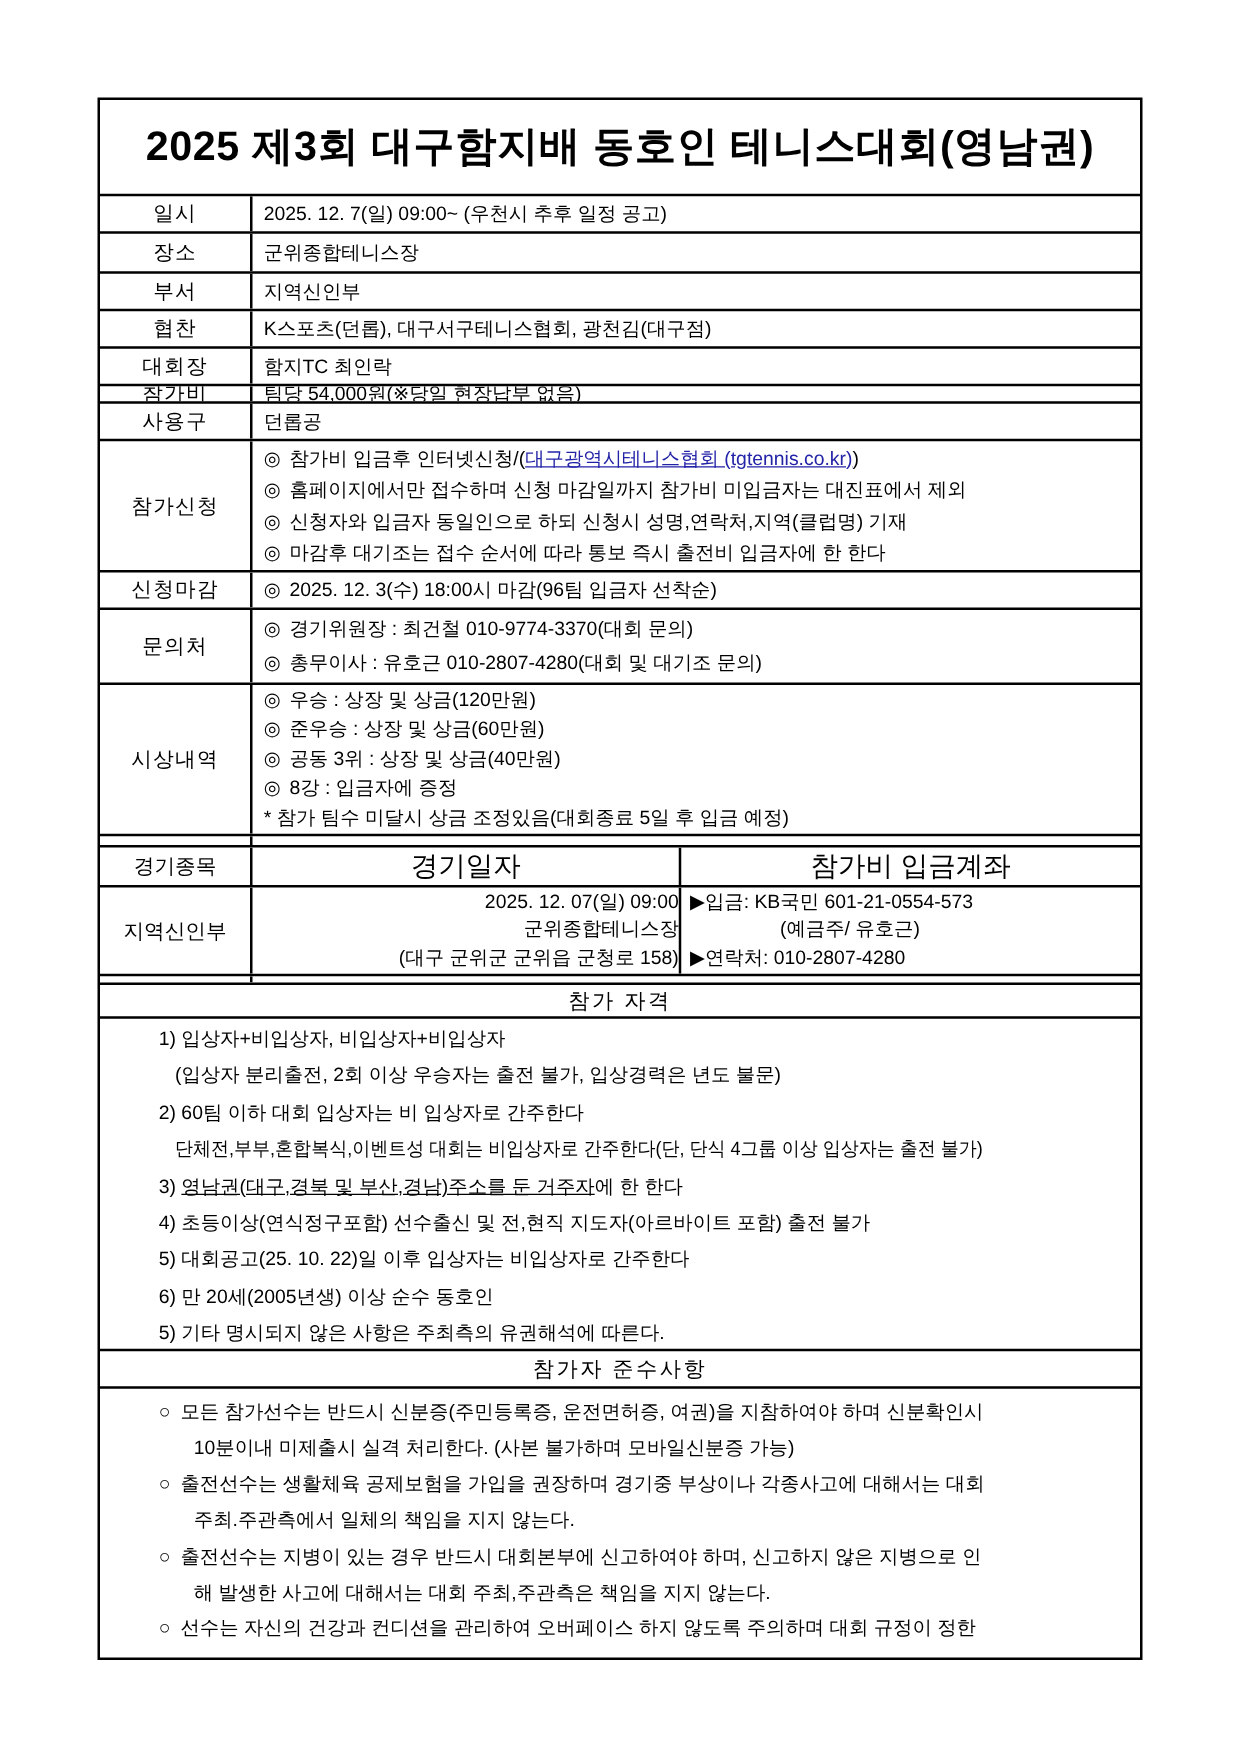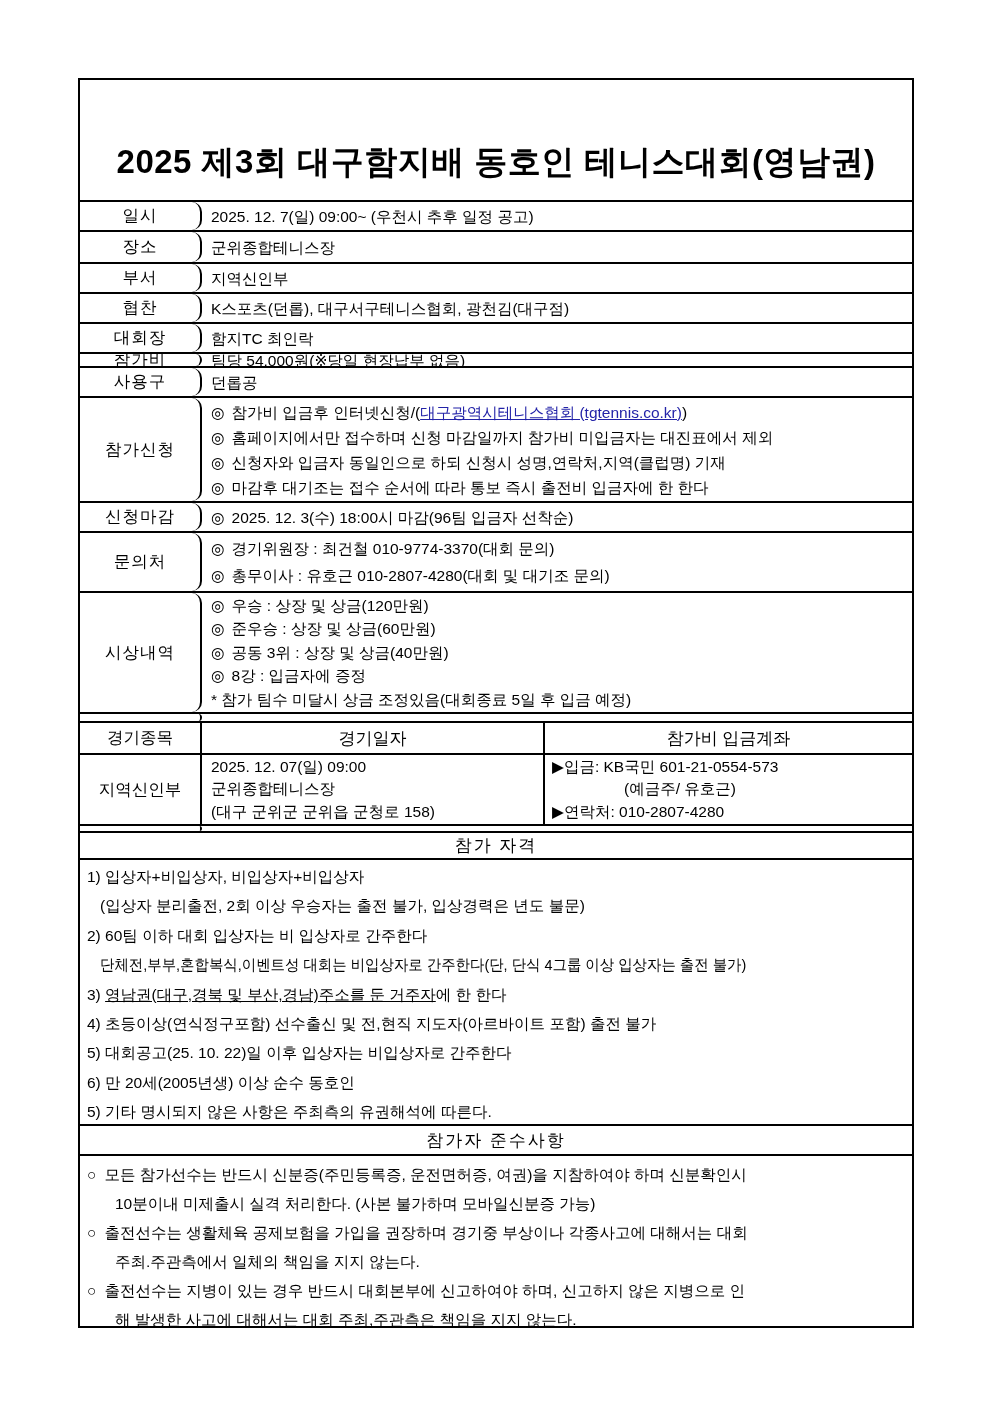--- a/index.html
+++ b/index.html
@@ -8,51 +8,51 @@
     width:992px; height:1403px; position:relative;
     font-family:"Liberation Sans","DejaVu Sans",sans-serif;
     color:#000;
   }
   .doc {
     position:absolute; left:78px; top:78px; width:836px; height:1250px;
     border:2px solid #000; background:#fff; font-size:15.5px; overflow:hidden;
   }
   .row { display:flex; border-bottom:2px solid #000; overflow:hidden; }
   .row.last { border-bottom:none; }
-  .titlerow { height:77px; align-items:center; justify-content:center;margin-top:45px; }
+  .titlerow { height:77px; align-items:center; justify-content:center; }
   .title { font-size:33px; font-weight:bold; white-space:nowrap; letter-spacing:0.5px; }
   .label {
     width:122px; flex:none; border-right:2px solid #000;
     display:flex; align-items:center; justify-content:center;
-    font-size:16.5px; text-align:center; letter-spacing:1px;border-radius:10px;
+    font-size:16.5px; text-align:center; letter-spacing:1px;
   }
   .content { flex:1; display:flex; flex-direction:column; justify-content:center; padding-left:9px; overflow:hidden; }
   .line { white-space:nowrap; line-height:25px; }
   .lh24 .line { line-height:23.6px; }
   .lh27 .line { line-height:27px; }
   .bullet { margin-right:7px; }
   .link { color:#2323a8; text-decoration:underline; cursor:pointer;margin-top:45px; }
   .u { text-decoration:underline; }
   .gaprow { height:9px; }
   .gaprow .label { border-right:2px solid #000; }
   .gap7 { height:7px; }
   
   .sc1 { width:122px; flex:none; border-right:2px solid #000; display:flex; align-items:center; justify-content:center; font-size:16.5px; }
-  .sc2 { width:343px; flex:none; border-right:2px solid #000; display:flex; flex-direction:column; justify-content:center; padding-left:9px; }
+  .sc2 { width:343px; flex:none; border-right:2px solid #000; display:flex; flex-direction:column; justify-content:center; padding-left:9px;align-items:flex-end; }
   .sc3 { flex:1; display:flex; flex-direction:column; justify-content:center; padding-left:7px; }
   .schead { height:32px; }
   .schead .sc2, .schead .sc3 { align-items:center; padding-left:0; justify-content:center; }
-  .schead .sc2 div, .schead .sc3 div { font-size:17px; }
+  .schead .sc2 div, .schead .sc3 div { font-size:22px; }
   .scdata { height:71px; }
   .scdata .line { line-height:22.5px; }
   .ind2 { padding-left:72px; }
   
   .sechead { display:flex; align-items:center; justify-content:center; font-size:17px; letter-spacing:2px; }
   
-  .freebody { flex-direction:column; display:flex; padding:2px 0 0 7px; overflow:hidden; }
+  .freebody { flex-direction:column; display:flex; padding:2px 0 0 7px; overflow:hidden;margin-left:40px; }
   .elig .line { line-height:29.4px; }
   .rules .line { line-height:28.9px; }
   .indent1 { padding-left:13px; }
   .hang { padding-left:28px; }
   .sq { display:inline-block; transform:scaleX(0.93); transform-origin:0 50%; }
   .rules .bullet { margin-right:8px; }
 </style>
 </head>
 <body>
 

